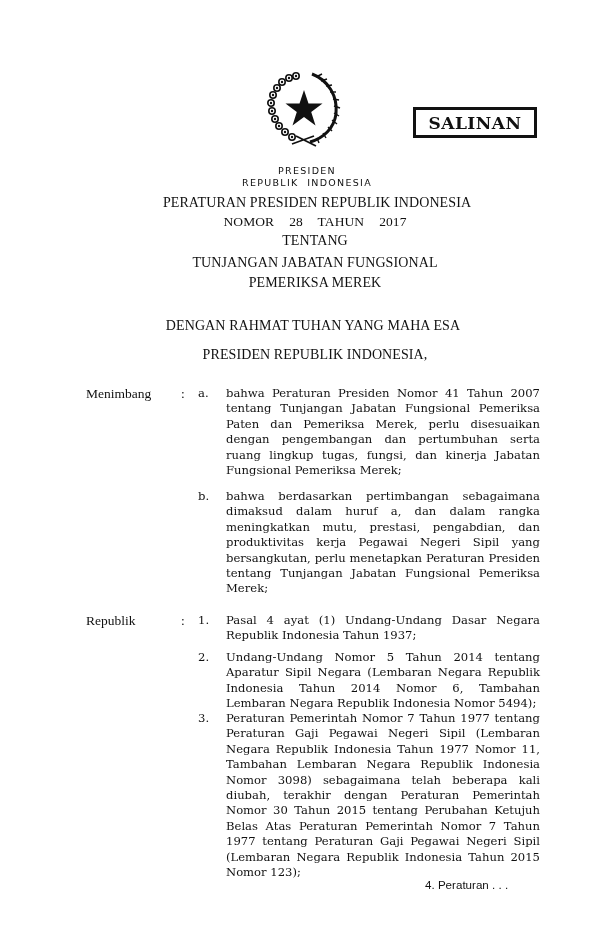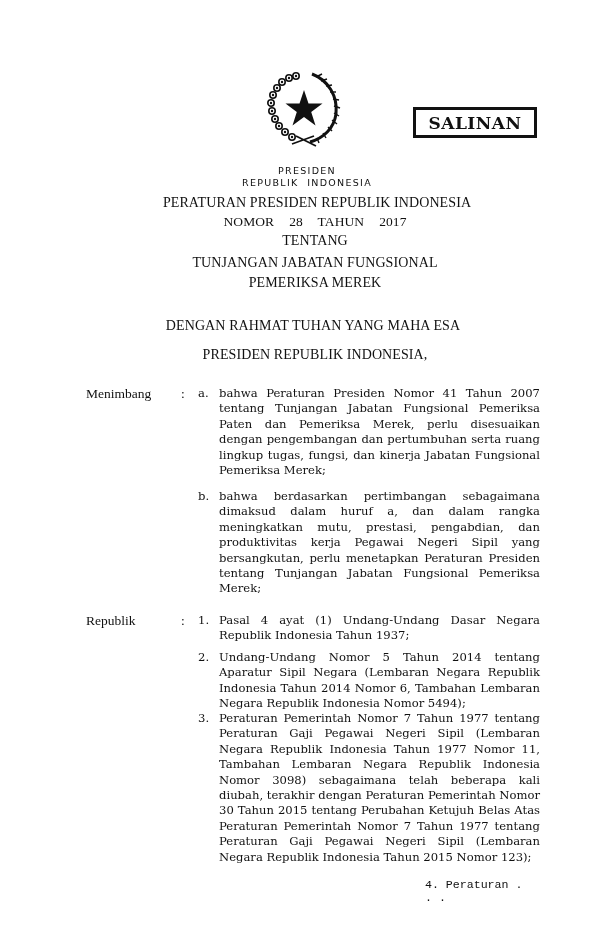--- a/index.html
+++ b/index.html
@@ -27,23 +27,23 @@
   .t5 { top: 275px; left: 10px; }
   .t6 { top: 318px; left: 8px; }
   .t7 { top: 347px; left: 10px; }
 
   .label { position: absolute; left: 86px; font-family: "Liberation Serif", serif; font-size: 13.5px; }
   .colon { position: absolute; left: 181px; font-family: "Liberation Serif", serif; font-size: 13.5px; }
 
   .item { position: absolute; left: 198px; width: 342px; font-family: "DejaVu Serif", serif;
           font-size: 11.6px; line-height: 15.4px; }
   .item .marker { position: absolute; left: 0; top: 0; }
-  .item .body { margin-left: 21px; text-align: justify; text-align-last: left; }
+  .item .body { margin-left: 28px; text-align: justify; text-align-last: left; }
 
-  .footer-next { position: absolute; left: 425px; top: 878px; font-family: Liberation Mono, monospace; font-size: 11.6px; }
+  .footer-next { position: absolute; left: 425px; top: 878px; font-family: Liberation Sans, sans-serif; font-size: 11.6px; }
 </style>
 </head>
 <body>
 
 <div class="page">
 
   <svg class="emblem" viewBox="0 0 76 80">
 
     <g fill="none" stroke="#111" stroke-width="1.6">
       <circle cx="30" cy="6" r="3.2"></circle>

